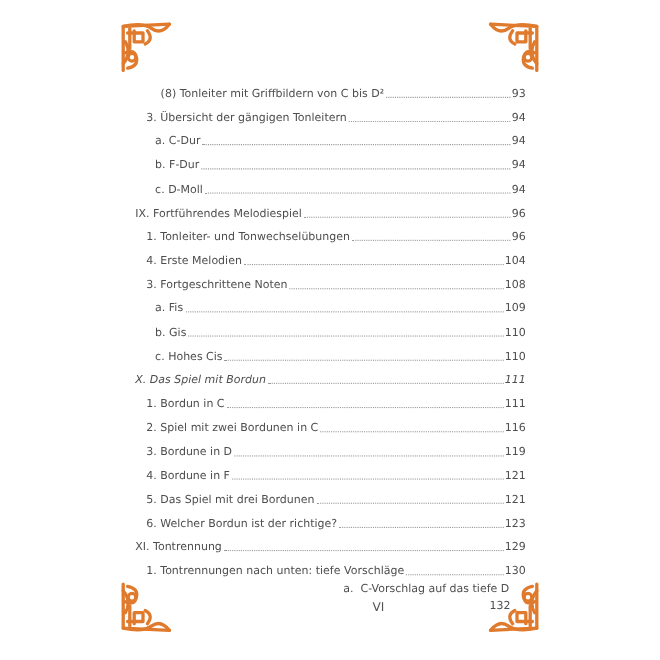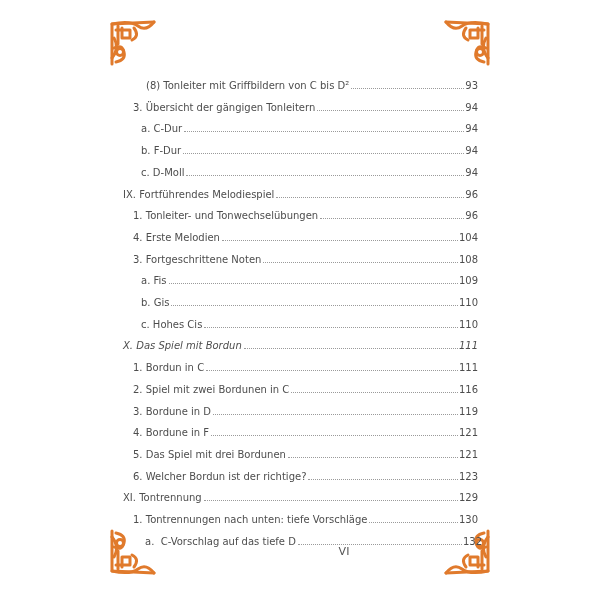--- a/index.html
+++ b/index.html
@@ -235,21 +235,21 @@
     <div class="toc-row" style="top:412.3px; left:123px; width:355px;">
       <span class="toc-title">XI. Tontrennung</span>
       <span class="toc-leader"></span>
       <span class="toc-page">129</span>
     </div>
     <div class="toc-row" style="top:434px; left:133px; width:345px;">
       <span class="toc-title">1. Tontrennungen nach unten: tiefe Vorschläge</span>
       <span class="toc-leader"></span>
       <span class="toc-page">130</span>
     </div>
-    <div class="toc-row" style="top:455.7px; left:145px; width:337px;">
+    <div class="toc-row" style="top:455.7px; left:127px; width:337px;flex-direction:column;">
       <span class="toc-title" style="white-space:pre;">a.  C-Vorschlag auf das tiefe D</span>
       <span class="toc-leader"></span>
       <span class="toc-page">132</span>
     </div>
   </div>
 
   <div class="folio">VI</div>
 </div>
 
 </body></html>

